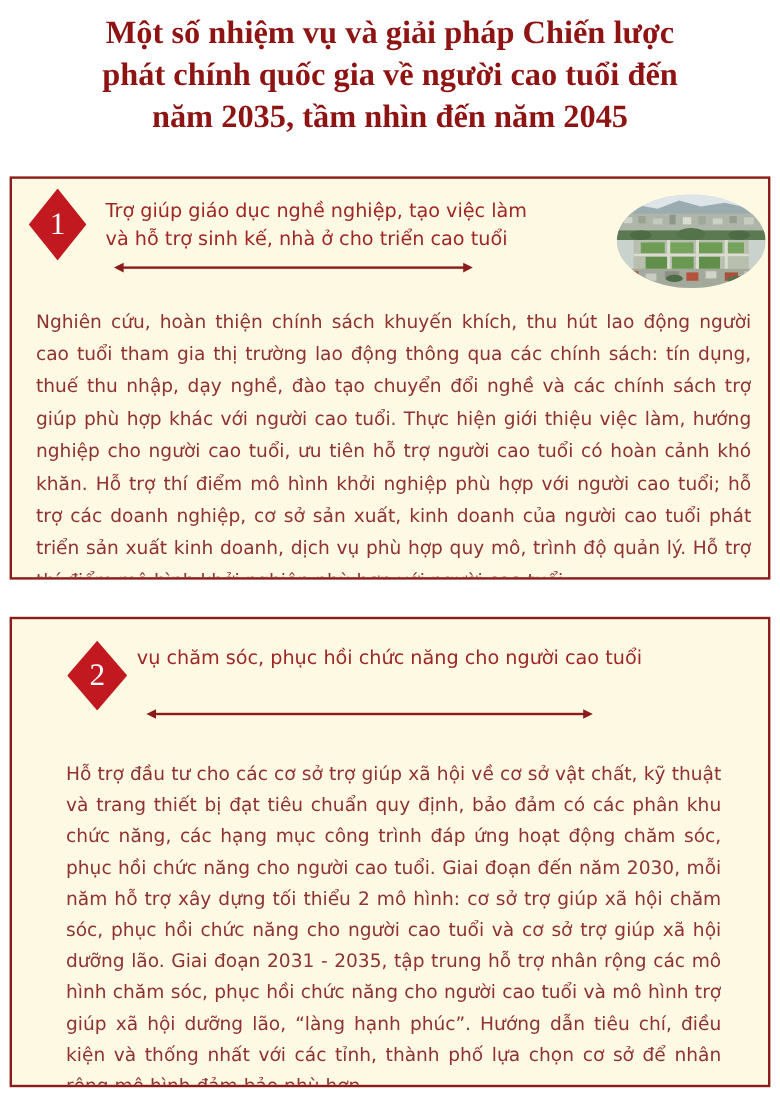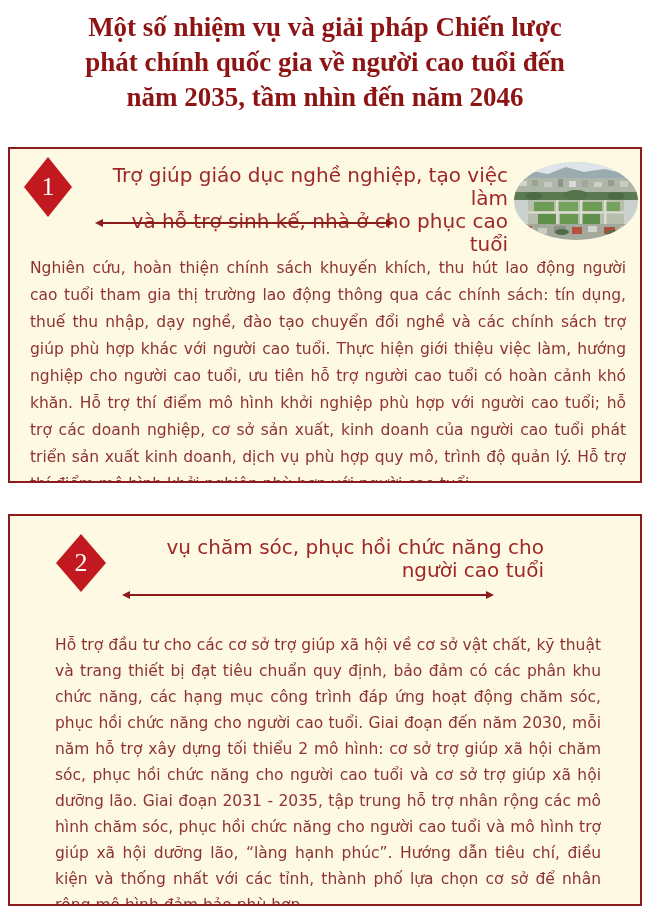--- a/index.html
+++ b/index.html
@@ -15,22 +15,22 @@
   #section-1{top:147px;height:332px;}
   #section-2{top:514px;height:388px;}
   
   .diamond{position:absolute;display:flex;align-items:center;justify-content:center;
            background:#c2181f;color:#ffffff;
            font-family:"Liberation Serif","DejaVu Serif",serif;font-size:26px;
            clip-path:polygon(50% 0,100% 50%,50% 100%,0 50%);}
   #section-1 .diamond{left:14px;top:8px;width:48px;height:60px;}
   #section-2 .diamond{left:46px;top:18px;width:50px;height:58px;}
   
-  .sec-header{position:absolute;text-align:right;color:#9e2626;
-              font-size:20px;line-height:23px;font-weight:500;}
+  .sec-header{position:absolute;text-align:left;color:#9e2626;
+              font-size:16px;line-height:23px;font-weight:500;}
   #section-1 .sec-header{left:78px;top:15px;width:420px;}
   #section-2 .sec-header{left:104px;top:20px;width:430px;}
   
   .arrow-line{position:absolute;height:2px;background:#8c1b1b;}
   .arrow-line::before,.arrow-line::after{content:"";position:absolute;top:-3px;
        border-top:4px solid transparent;border-bottom:4px solid transparent;}
   .arrow-line::before{left:-7px;border-right:8px solid #8c1b1b;}
   .arrow-line::after{right:-7px;border-left:8px solid #8c1b1b;}
   #section-1 .arrow-line{left:92px;top:73px;width:285px;}
   #section-2 .arrow-line{left:119px;top:78px;width:358px;}
@@ -42,30 +42,30 @@
   #section-2 .sec-body{left:45px;top:100px;width:546px;font-size:15.5px;line-height:26px;}
 </style>
 </head>
 <body>
 
 <div id="page">
 
   <div id="title">
     <div>Một số nhiệm vụ và giải pháp Chiến lược</div>
     <div>phát chính quốc gia về người cao tuổi đến</div>
-    <div>năm 2035, tầm nhìn đến năm 2046</div>
+    <div>năm 2035, tầm nhìn đến năm 2045</div>
   </div>
 
   <div id="section-1" class="section-box">
     <div class="diamond">
       <span>1</span>
     </div>
     <div class="sec-header">
       <div>Trợ giúp giáo dục nghề nghiệp, tạo việc làm</div>
-      <div>và hỗ trợ sinh kế, nhà ở cho phục cao tuổi</div>
+      <div>và hỗ trợ sinh kế, nhà ở cho triển cao tuổi</div>
     </div>
     <div class="arrow-line"></div>
 
     <div class="photo">
       <svg width="124" height="78" viewBox="0 0 124 78">
         <defs>
           <clipPath id="photoClip">
               <ellipse cx="62" cy="39" rx="62" ry="39"></ellipse>
             </clipPath>
         </defs>

